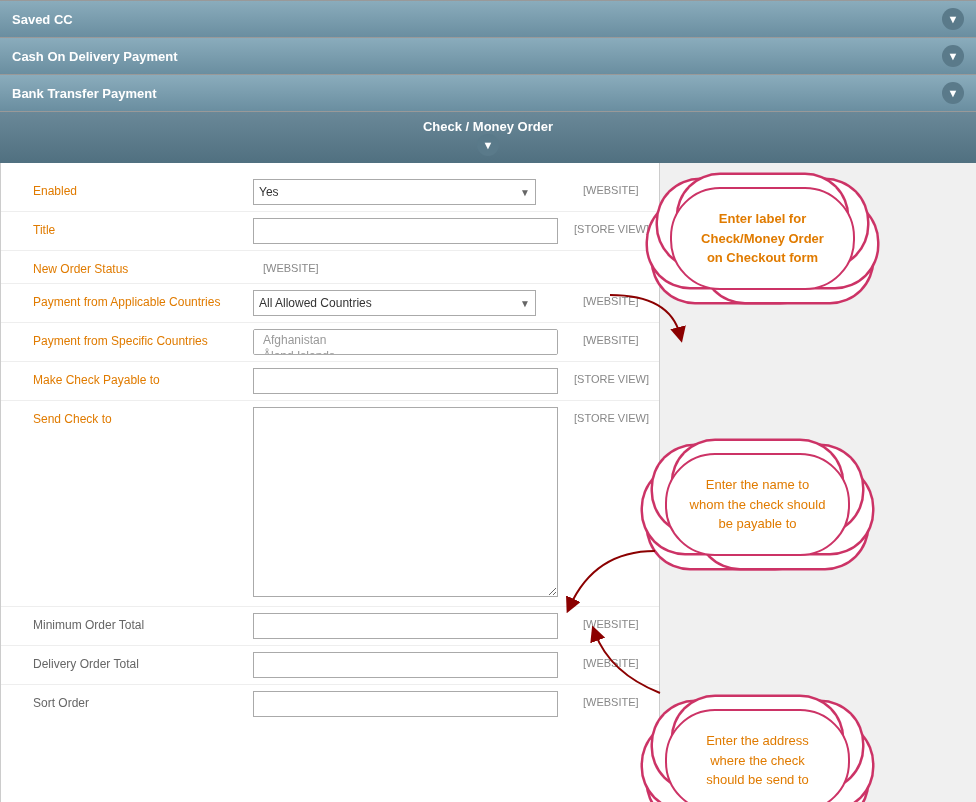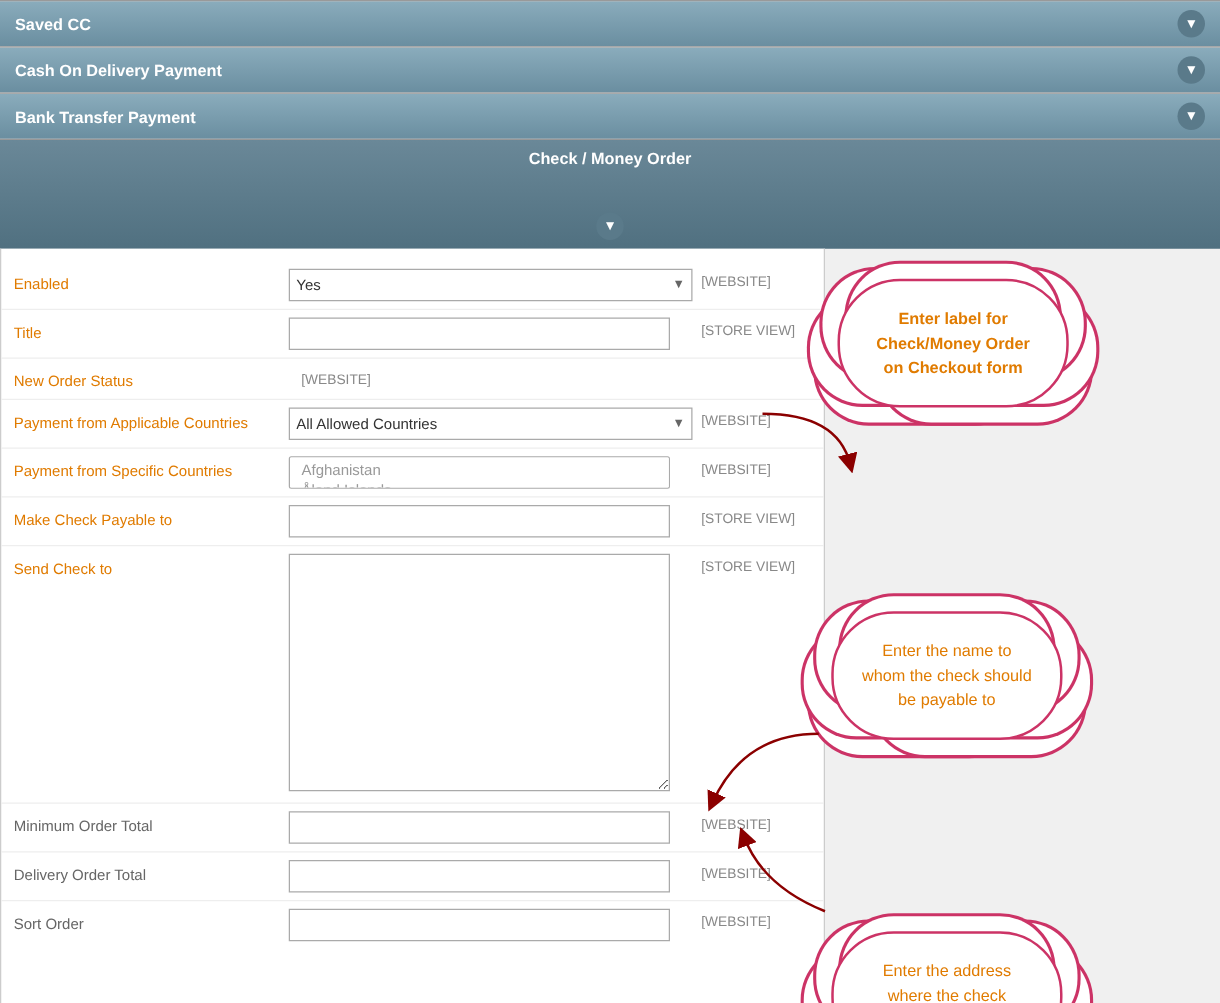--- a/index.html
+++ b/index.html
@@ -8,21 +8,20 @@
     .section-header {
       background: linear-gradient(to bottom, #8aacbc, #6a8ea0);
       color: #fff;
       padding: 7px 12px;
       font-size: 13px;
       font-weight: bold;
       display: flex;
       justify-content: space-between;
       align-items: center;
       border-top: 1px solid #999;
-      gap: 36px;
     }
 
     .arrow-btn {
       width: 22px; height: 22px;
       background: #5a7a8a;
       border-radius: 50%;
       display: flex; align-items: center; justify-content: center;
       cursor: pointer;
       color: #fff;
       font-size: 11px;
@@ -34,20 +33,21 @@
       border-top: none;
       padding: 10px 0;
       position: relative;
     }
 
     .form-row {
       display: flex;
       align-items: flex-start;
       padding: 6px 10px 6px 10px;
       min-height: 32px;
+      margin-left: 22px;
     }
 
     .form-label {
       width: 220px;
       min-width: 220px;
       padding-top: 5px;
       color: #666;
       font-size: 12px;
     }
     .form-label.orange { color: #e07b00; }
@@ -71,21 +71,21 @@
     .form-control-area select {
       appearance: none;
       -webkit-appearance: none;
       background-image: none;
       cursor: pointer;
     }
 
     .select-wrapper {
       position: relative;
       display: inline-block;
-      width: 323px;
+      width: 283px;
     }
     .select-wrapper::after {
       content: '▼';
       position: absolute;
       right: 6px;
       top: 50%;
       transform: translateY(-50%);
       font-size: 10px;
       color: #666;
       pointer-events: none;

